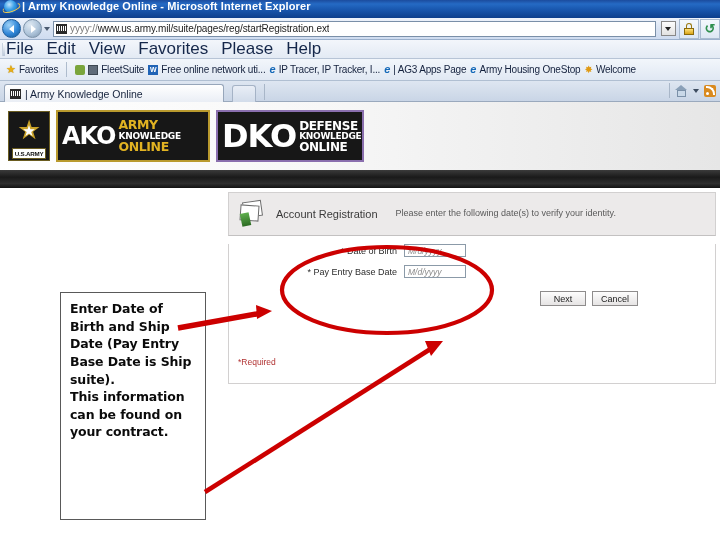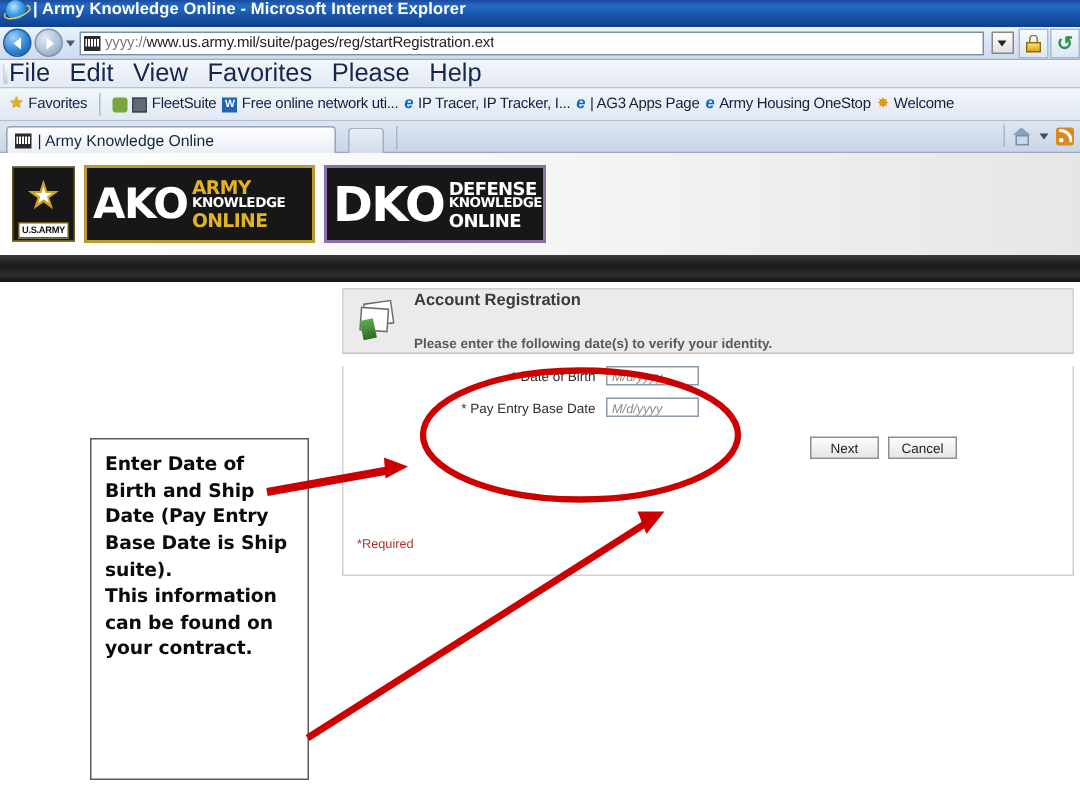--- a/index.html
+++ b/index.html
@@ -138,21 +138,21 @@
   .seal{position:absolute;left:8px;top:9px;width:42px;height:50px;background:#171717;
     border:1px solid #6a5c20;box-sizing:border-box;display:flex;flex-direction:column;
     align-items:center;justify-content:flex-start;padding-top:3px;}
   .seal .starwrap{width:34px;height:30px;position:relative;display:flex;align-items:center;justify-content:center;}
   .seal .stargold{color:#c9a227;font-size:27px;line-height:1;}
   .seal .starwhite{position:absolute;color:#ffffff;font-size:15px;line-height:1;}
   .seal .usarmy{margin-top:3px;background:#ffffff;color:#111;font-size:6.2px;font-weight:bold;
     padding:1px 2px;letter-spacing:-.2px;border:1px solid #6a5c20;}
   .akobox{position:absolute;left:56px;top:8px;width:154px;height:52px;background:#171717;
     border:2px solid #b99a2e;box-sizing:border-box;display:flex;align-items:center;padding-left:4px;}
-  .ako-main{color:#ffffff;font-size:28px;font-weight:bold;font-family:"DejaVu Sans",sans-serif;
+  .ako-main{color:#ffffff;font-size:24px;font-weight:bold;font-family:"DejaVu Sans",sans-serif;
     letter-spacing:-1px;line-height:1;}
   .ako-sub{margin-left:3px;display:flex;flex-direction:column;line-height:1;}
   .ako-sub span{color:#e2b322;font-weight:bold;font-size:12.5px;letter-spacing:-.4px;
     font-family:"DejaVu Sans",sans-serif;}
   .ako-sub span.mid{font-size:9px;letter-spacing:-.3px;color:#ffffff;}
   .dkobox{position:absolute;left:216px;top:8px;width:148px;height:52px;background:#171717;
     border:2px solid #8a6fae;box-sizing:border-box;display:flex;align-items:center;padding-left:4px;}
   .dko-main{color:#ffffff;font-size:32px;font-weight:bold;font-family:"DejaVu Sans",sans-serif;
     letter-spacing:-1px;line-height:1;}
   .dko-sub{margin-left:3px;display:flex;flex-direction:column;line-height:1;}
@@ -167,21 +167,21 @@
   .content{position:relative;width:720px;height:352px;background:#ffffff;}
   .panel{position:absolute;left:228px;top:4px;width:488px;height:186px;background:#ffffff;}
   .panel-head{position:relative;height:44px;background:#eceaea;border:1px solid #d2d0d0;
     border-bottom:1px solid #c3c1c1;box-sizing:border-box;display:flex;align-items:center;padding-left:10px;gap:9px;}
   .reg-ico{width:28px;height:26px;position:relative;flex:0 0 auto;}
   .reg-ico .pg{position:absolute;background:#ffffff;border:1px solid #6b6b6b;box-sizing:border-box;}
   .reg-ico .p1{left:4px;top:0;width:19px;height:16px;transform:rotate(-8deg);}
   .reg-ico .p2{left:1px;top:4px;width:19px;height:16px;transform:rotate(4deg);}
   .reg-ico .grn{position:absolute;left:2px;top:12px;width:9px;height:13px;
     background:linear-gradient(to bottom,#5fae4e,#2c6b22);transform:rotate(-12deg);}
-  .ph-txt{display:flex;flex-direction:column;gap:18px;font-weight:bold;}
+  .ph-txt{display:flex;gap:18px;}
   .ph-title{font-size:11px;color:#3a3a3a;}
   .ph-sub{font-size:9px;color:#5a5a5a;}
   .panel-body{position:relative;height:140px;background:#ffffff;border:1px solid #d2d0d0;
     border-top:none;box-sizing:border-box;}
   .sec-head{height:17px;background:#eceaea;border-bottom:1px solid #dedcdc;box-sizing:border-box;
     display:flex;align-items:center;padding-left:9px;}
   .sec-head span{font-size:10px;font-weight:bold;color:#2d2d2d;}
   .frow{display:flex;align-items:center;justify-content:flex-start;margin-top:8px;}
   .frow .lab{width:168px;text-align:right;font-size:9px;color:#2d2d2d;padding-right:7px;white-space:nowrap;}
   .frow .inp{width:62px;height:13px;border:1px solid #8b9aa8;background:#ffffff;box-sizing:border-box;

